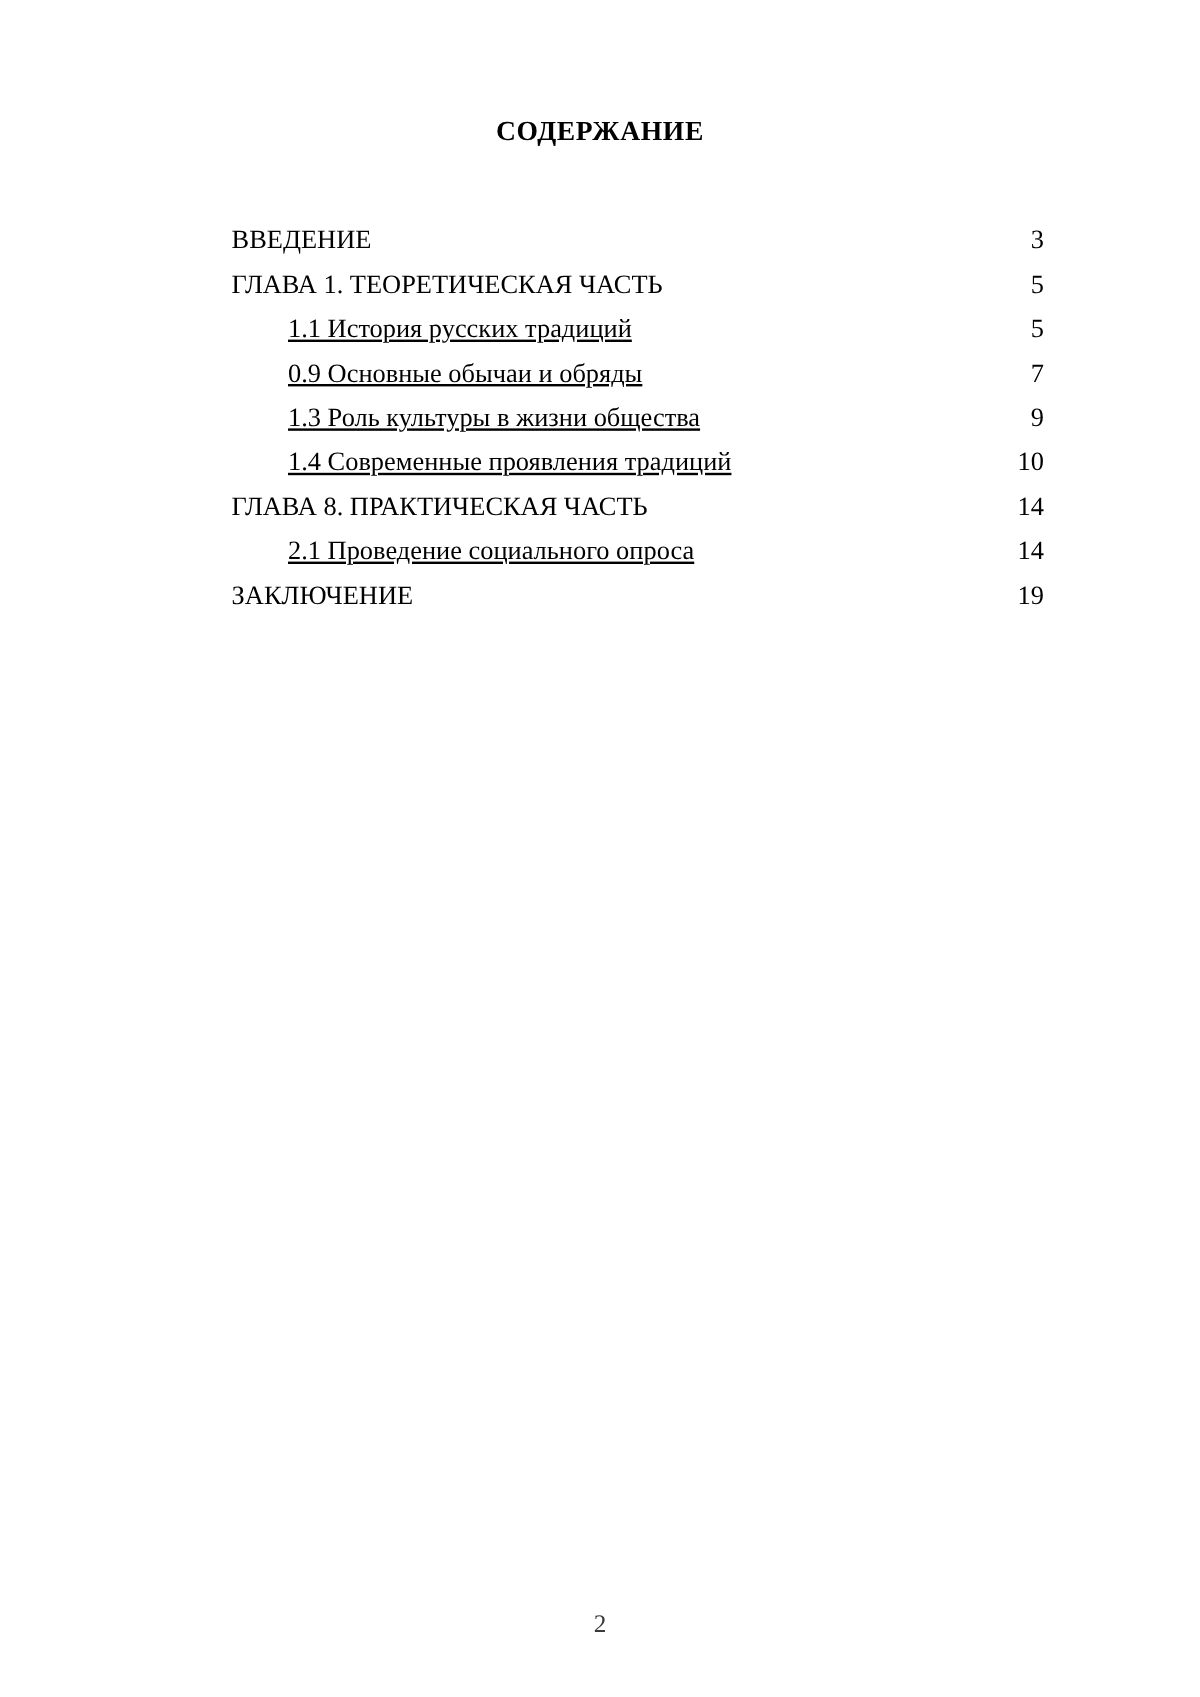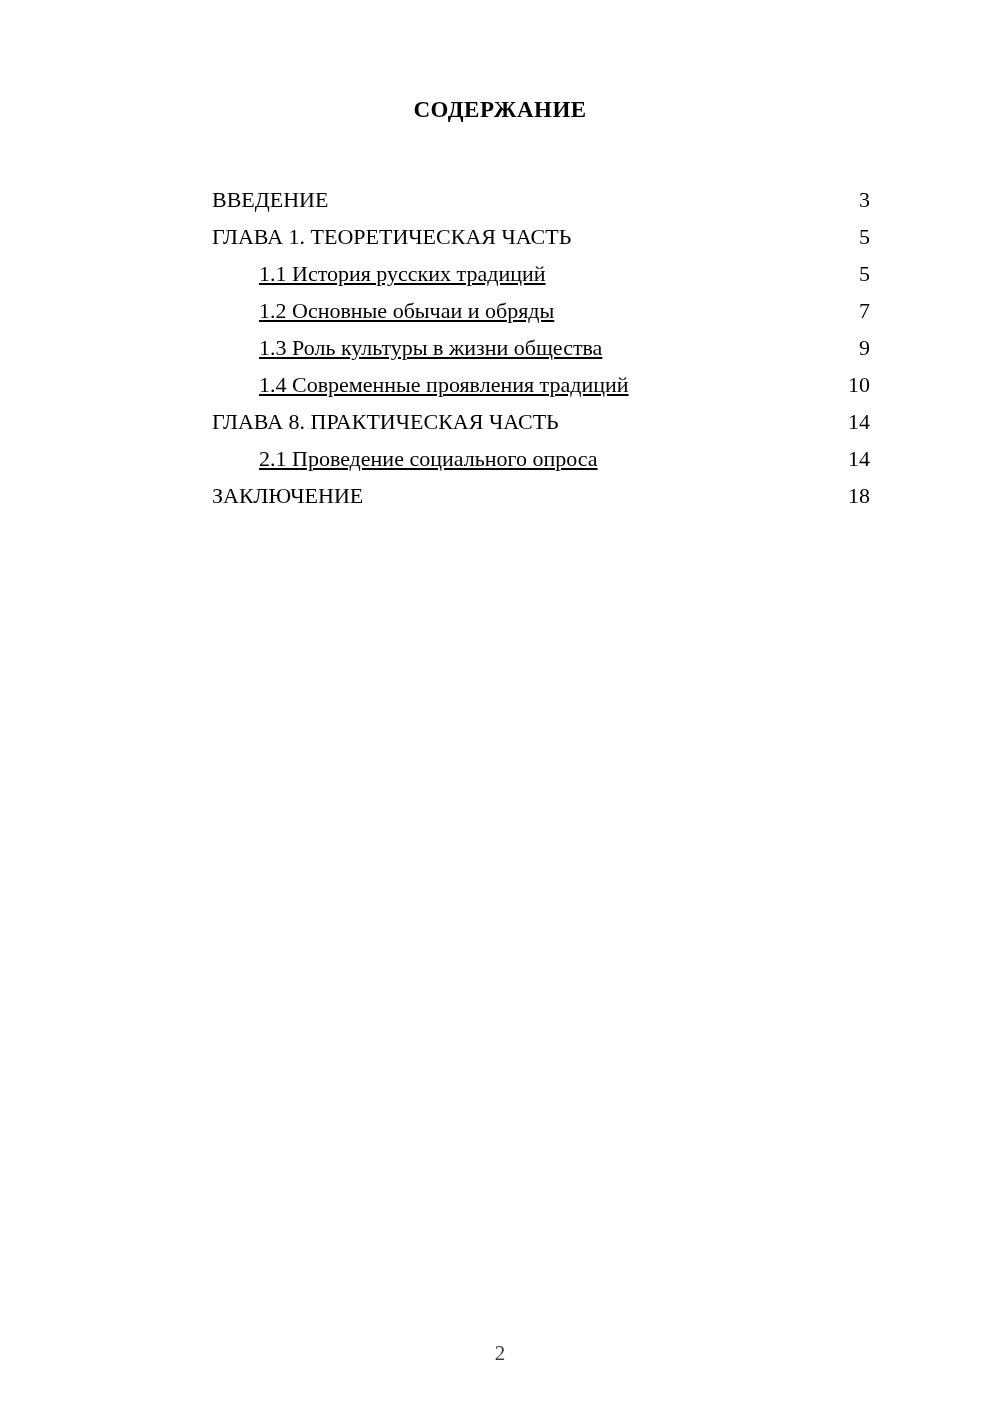--- a/index.html
+++ b/index.html
@@ -30,21 +30,20 @@
     margin-left: 145px;
     margin-right: 82px;
   }
   .toc-row {
     display: flex;
     justify-content: space-between;
     align-items: center;
     font-size: 22px;
     line-height: 37px;
     white-space: nowrap;
-    margin-left: 19px;
   }
   .toc-row .toc-label {
     flex: 1 1 auto;
     overflow: hidden;
   }
   .toc-row .toc-page {
     flex: 0 0 auto;
     text-align: right;
     padding-left: 20px;
   }
@@ -80,21 +79,21 @@
       <span class="toc-label">ГЛАВА 1. ТЕОРЕТИЧЕСКАЯ ЧАСТЬ</span>
       <span class="toc-page">5</span>
     </div>
 
     <div class="toc-row sub">
       <span class="toc-label">1.1 История русских традиций</span>
       <span class="toc-page">5</span>
     </div>
 
     <div class="toc-row sub">
-      <span class="toc-label">1.2 Основные обычаи и обряды</span>
+      <span class="toc-label">0.9 Основные обычаи и обряды</span>
       <span class="toc-page">7</span>
     </div>
 
     <div class="toc-row sub">
       <span class="toc-label">1.3 Роль культуры в жизни общества</span>
       <span class="toc-page">9</span>
     </div>
 
     <div class="toc-row sub">
       <span class="toc-label">1.4 Современные проявления традиций</span>
@@ -107,21 +106,21 @@
     </div>
 
     <div class="toc-row sub">
       <span class="toc-label">2.1 Проведение социального опроса</span>
       <span class="toc-page">14</span>
     </div>
 
 
     <div class="toc-row">
       <span class="toc-label">ЗАКЛЮЧЕНИЕ</span>
-      <span class="toc-page">18</span>
+      <span class="toc-page">19</span>
     </div>
 
 
   </div>
 
   <div class="page-footer">2</div>
 
 </div>
 
 </body></html>

